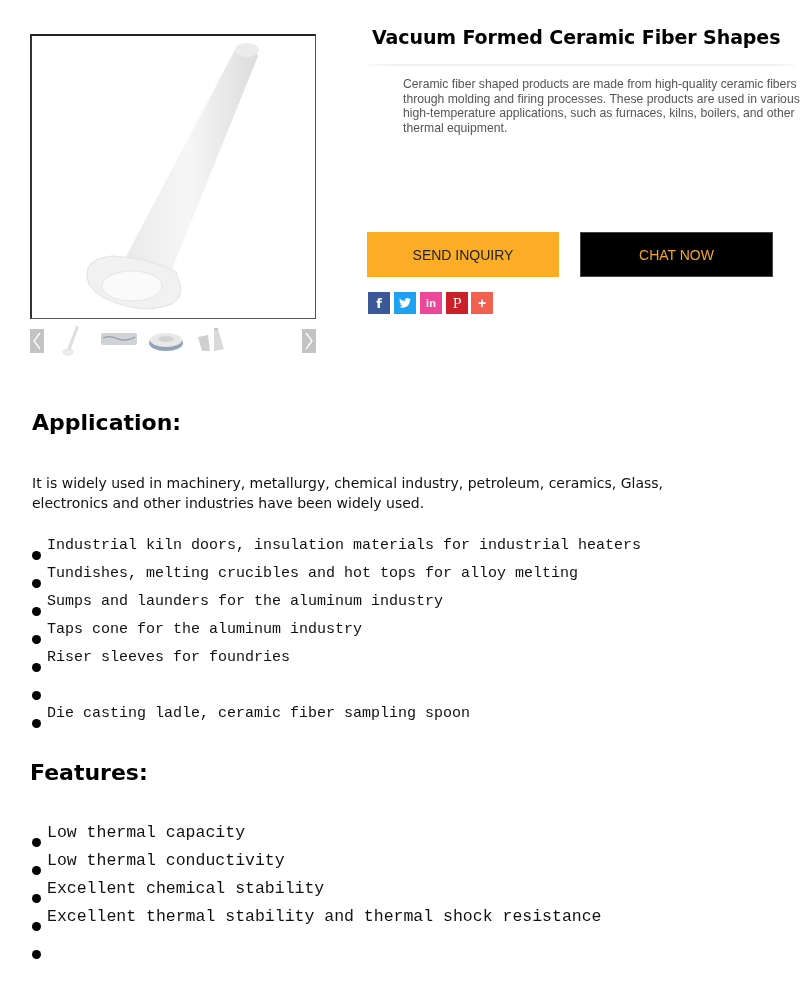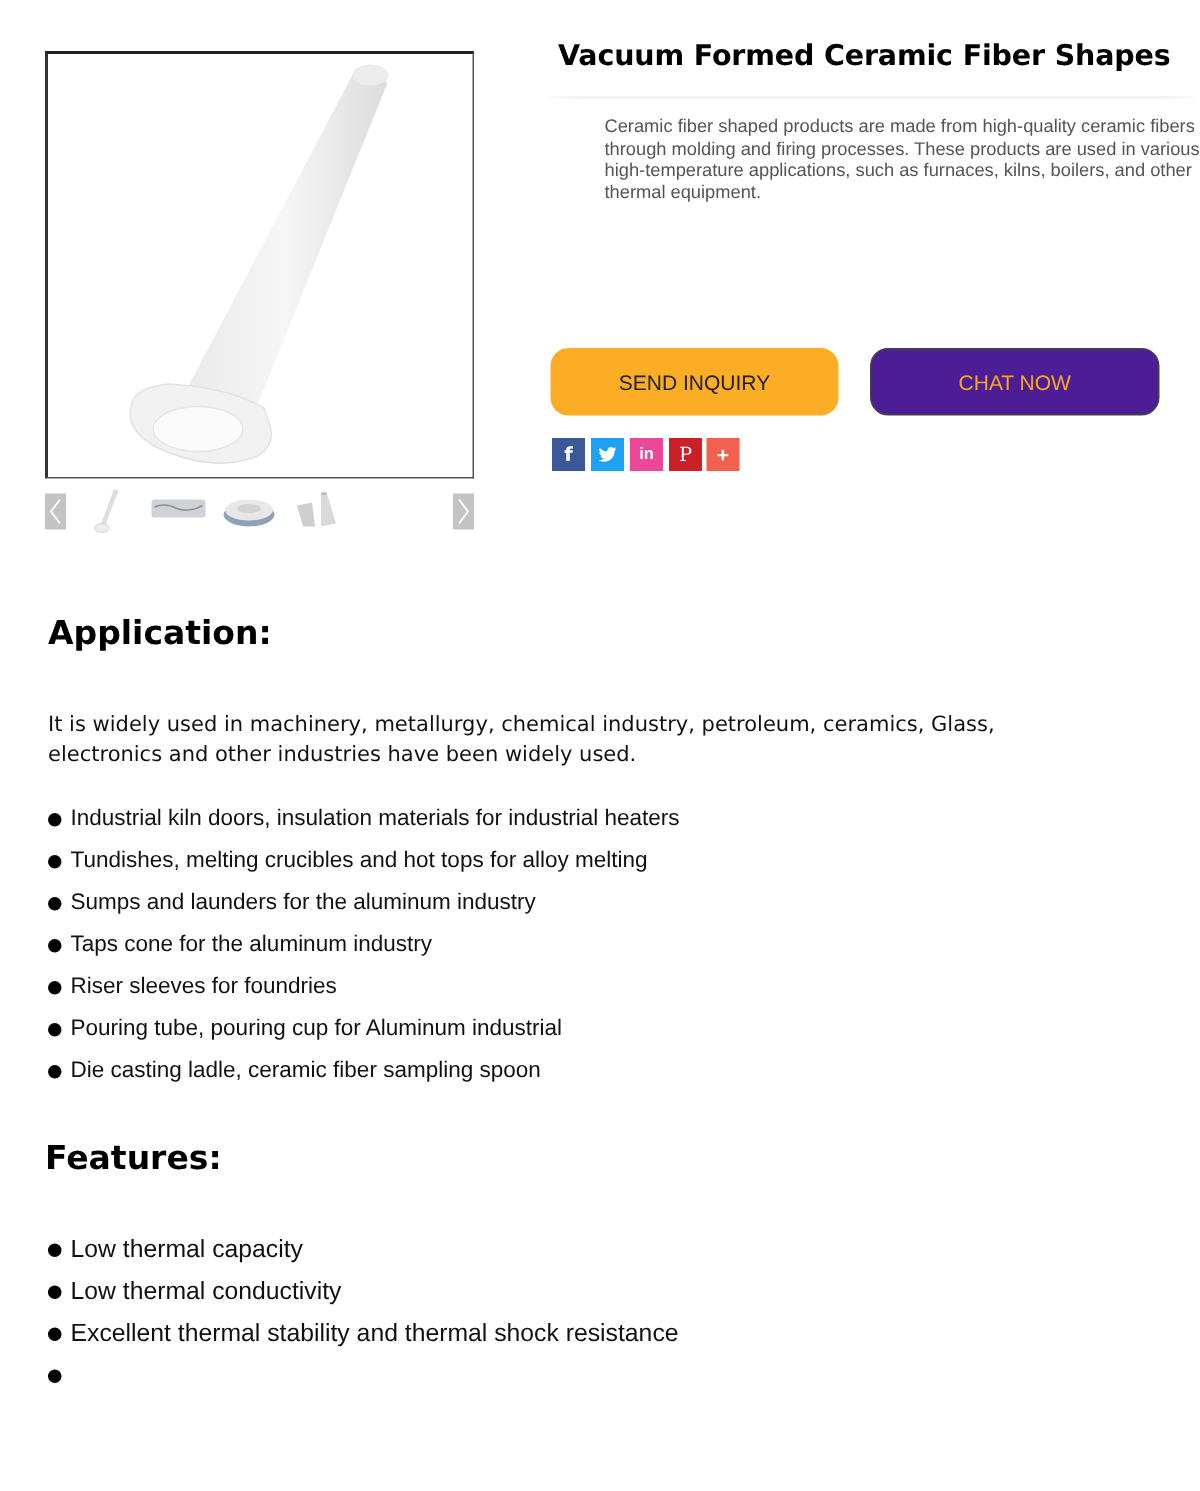--- a/index.html
+++ b/index.html
@@ -30,43 +30,43 @@
     .title-divider {
       position: absolute; left: 366px; top: 64px; width: 430px; height: 2px;
       background: linear-gradient(to right, #fbfbfb, #f1f1f1 5%, #f1f1f1 95%, #fbfbfb);
     }
     .desc {
       position: absolute; left: 366px; top: 77px; width: 410px;
       font-family: "Liberation Sans", sans-serif; font-size: 12.2px; line-height: 14.5px; color: #555; margin-left: 37px;
     }
 
     .btn {
-      position: absolute; top: 232px; height: 45px; border-radius: 12px;
+      position: absolute; top: 232px; height: 45px; border-radius: 0;
       display: flex; align-items: center; justify-content: center;
       font-family: "Liberation Sans", sans-serif; font-size: 14px; cursor: pointer;
     }
     .btn-inquiry { left: 367px; width: 192px; background: #fbae25; color: #222; }
-    .btn-chat { left: 580px; width: 193px; background: #4c1d95; color: #f5a623; border: 1px solid #444; }
+    .btn-chat { left: 580px; width: 193px; background: #000000; color: #f5a623; border: 1px solid #444; }
 
     .share { position: absolute; top: 292px; height: 22px; width: 22px;
       display: flex; align-items: center; justify-content: center; cursor: pointer;
       font-family: "Liberation Sans", sans-serif; color: #fff; font-weight: bold; font-size: 12px; }
 
     .h2 {
       position: absolute; font-family: "DejaVu Sans", sans-serif; font-weight: bold;
       font-size: 22px; color: #000; white-space: nowrap; text-align: center;
     }
     .para {
       position: absolute; left: 32px; top: 473px; width: 700px;
       font-family: "DejaVu Sans", sans-serif; font-size: 14px; line-height: 20px; color: #111;
     }
     .list { position: absolute; left: 32px; list-style: none; }
     .list li {
-      font-family: Liberation Sans, sans-serif; font-size: 15px; color: #111;
-      height: 28px; line-height: 28px; white-space: nowrap; display: flex; align-items: center;
+      font-family: Liberation Mono, monospace; font-size: 15px; color: #111;
+      height: 28px; line-height: 28px; white-space: nowrap; display: flex; align-items: flex-end;
     }
     .bullet { display: inline-block; width: 9px; height: 9px; border-radius: 50%; background: #000; margin-right: 6px; }
     .feat li { font-size: 16.5px; }
   </style>
 </head>
 <body>
 
 <div class="main-image">
   <svg width="286" height="285" viewBox="0 0 286 285">
     <defs>
@@ -169,38 +169,41 @@
   <li>
       <span class="bullet"></span>
       <span>Taps cone for the aluminum industry</span>
     </li>
   <li>
       <span class="bullet"></span>
       <span>Riser sleeves for foundries</span>
     </li>
   <li>
       <span class="bullet"></span>
-      <span>Pouring tube, pouring cup for Aluminum industrial</span>
     </li>
   <li>
       <span class="bullet"></span>
       <span>Die casting ladle, ceramic fiber sampling spoon</span>
     </li>
 </ul>
 
 <h2 class="h2" style="left:30px;top:760px">Features:</h2>
 <ul class="list feat" style="top:819px">
   <li>
       <span class="bullet"></span>
       <span>Low thermal capacity</span>
     </li>
   <li>
       <span class="bullet"></span>
       <span>Low thermal conductivity</span>
     </li>
   <li>
       <span class="bullet"></span>
+      <span>Excellent chemical stability</span>
+    </li>
+  <li>
+      <span class="bullet"></span>
       <span>Excellent thermal stability and thermal shock resistance</span>
     </li>
   <li>
       <span class="bullet"></span>
     </li>
 </ul>
 
 </body></html>

